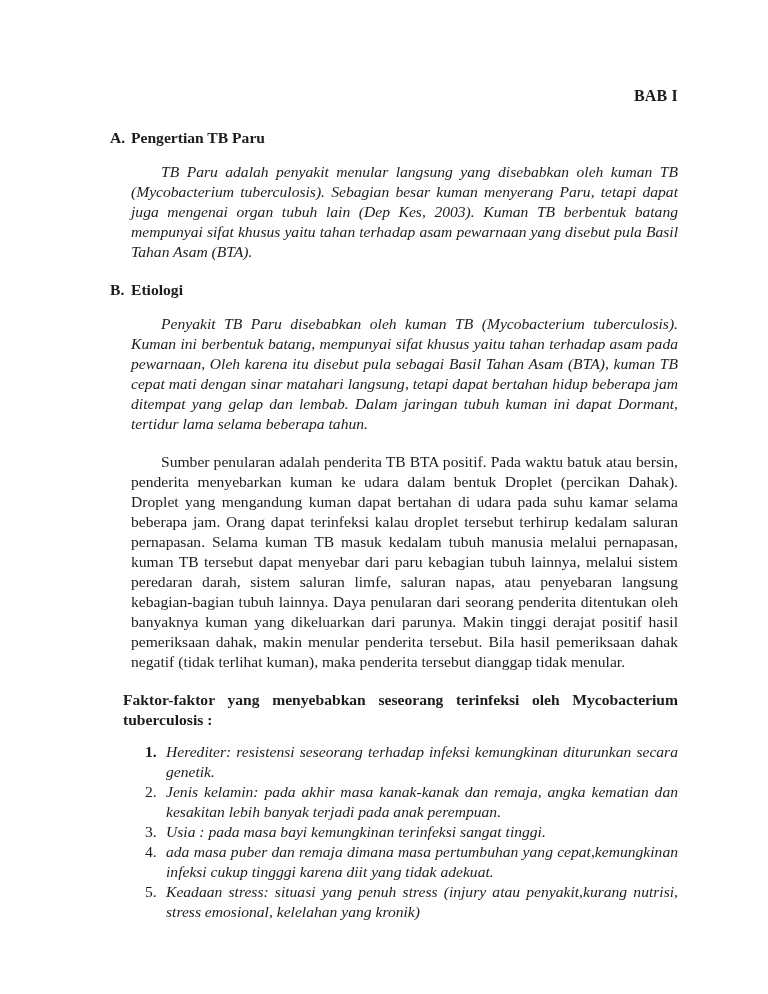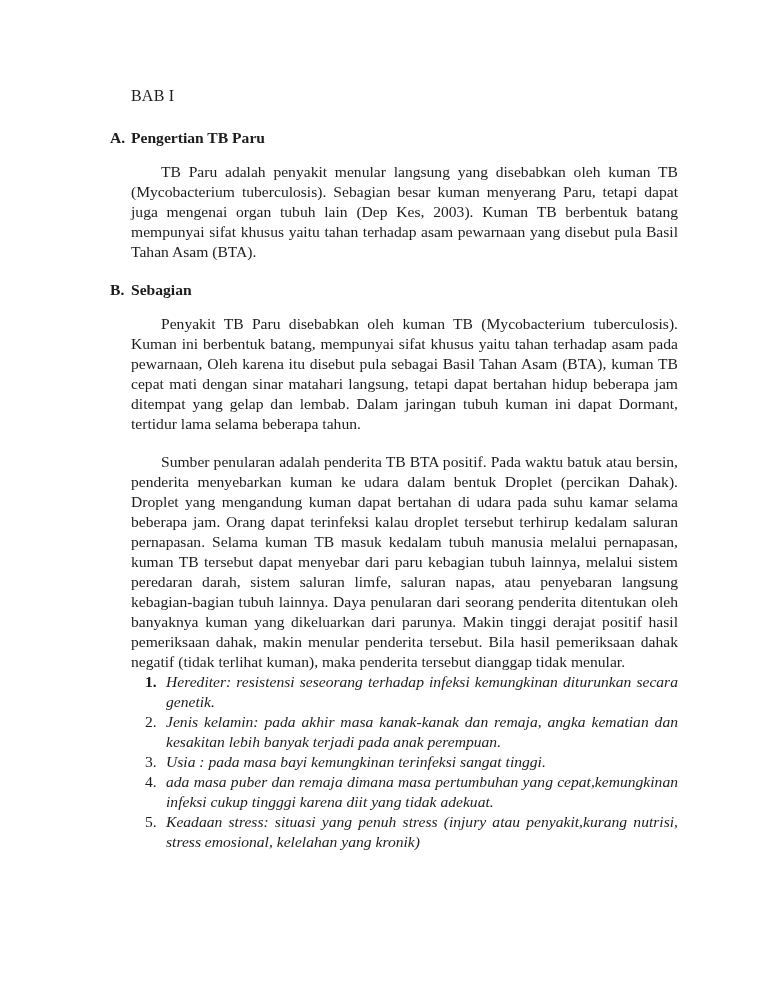--- a/index.html
+++ b/index.html
@@ -22,22 +22,22 @@
     padding-top: 86px;
     background: #ffffff;
   }
   .content {
     width: 547px;
     margin-left: 131px;
     font-size: 15.6px;
     line-height: 20px;
   }
   .doc-title, .doc-subtitle {
-    text-align: left;
-    font-weight: normal;
+    text-align: right;
+    font-weight: bold;
     font-size: 16px;
     margin: 0;
     letter-spacing: 0.2px;
   }
   .doc-title { margin-bottom: 22px; }
   .doc-subtitle { margin-bottom: 36px; }
   .section-heading {
     font-weight: bold;
     margin-left: -21px;
     display: flex;
@@ -45,21 +45,21 @@
   }
   .section-heading .marker {
     width: 21px;
     flex: none;
   }
   .body-para {
     margin: 0;
     text-align: justify;
     text-indent: 30px;
   }
-  .para-gap { margin-bottom: 18px; }
+  .para-gap { margin-bottom: 18px; font-style: italic; }
   .section-b-heading { margin-top: 2px; margin-bottom: 14px; }
   .factors-heading {
     font-weight: bold;
     margin: 18px 0 12px -8px;
     width: 555px;
     text-align: justify;
   }
   .factors-list {
     margin: 0 0 0 14px;
     padding: 0;
@@ -86,27 +86,28 @@
 
     <div class="section-heading">
       <span class="marker">A.</span>
       <span>Pengertian TB Paru</span>
     </div>
 
     <p class="body-para para-gap">TB Paru adalah penyakit menular langsung yang disebabkan oleh kuman TB (Mycobacterium tuberculosis). Sebagian besar kuman menyerang Paru, tetapi dapat juga mengenai organ tubuh lain (Dep Kes, 2003). Kuman TB berbentuk batang mempunyai sifat khusus yaitu tahan terhadap asam pewarnaan yang disebut pula Basil Tahan Asam (BTA).</p>
 
     <div class="section-heading section-b-heading">
       <span class="marker">B.</span>
-      <span>Sebagian</span>
+      <span>Etiologi</span>
     </div>
 
     <p class="body-para para-gap">Penyakit TB Paru disebabkan oleh kuman TB (Mycobacterium tuberculosis). Kuman ini berbentuk batang, mempunyai sifat khusus yaitu tahan terhadap asam pada pewarnaan, Oleh karena itu disebut pula sebagai Basil Tahan Asam (BTA), kuman TB cepat mati dengan sinar matahari langsung, tetapi dapat bertahan hidup beberapa jam ditempat yang gelap dan lembab. Dalam jaringan tubuh kuman ini dapat Dormant, tertidur lama selama beberapa tahun.</p>
 
     <p class="body-para">Sumber penularan adalah penderita TB BTA positif. Pada waktu batuk atau bersin, penderita menyebarkan kuman ke udara dalam bentuk Droplet (percikan Dahak). Droplet yang mengandung kuman dapat bertahan di udara pada suhu kamar selama beberapa jam. Orang dapat terinfeksi kalau droplet tersebut terhirup kedalam saluran pernapasan. Selama kuman TB masuk kedalam tubuh manusia melalui pernapasan, kuman TB tersebut dapat menyebar dari paru kebagian tubuh lainnya, melalui sistem peredaran darah, sistem saluran limfe, saluran napas, atau penyebaran langsung kebagian-bagian tubuh lainnya. Daya penularan dari seorang penderita ditentukan oleh banyaknya kuman yang dikeluarkan dari parunya. Makin tinggi derajat positif hasil pemeriksaan dahak, makin menular penderita tersebut. Bila hasil pemeriksaan dahak negatif (tidak terlihat kuman), maka penderita tersebut dianggap tidak menular.</p>
 
+    <p class="factors-heading">Faktor-faktor yang menyebabkan seseorang terinfeksi oleh Mycobacterium tuberculosis :</p>
 
     <div class="factors-list">
 
       <div class="factor-item first">
         <span class="num">1.</span>
         <span class="factor-text">Herediter: resistensi seseorang terhadap infeksi kemungkinan diturunkan secara genetik.</span>
       </div>
 
       <div class="factor-item">
         <span class="num">2.</span>

